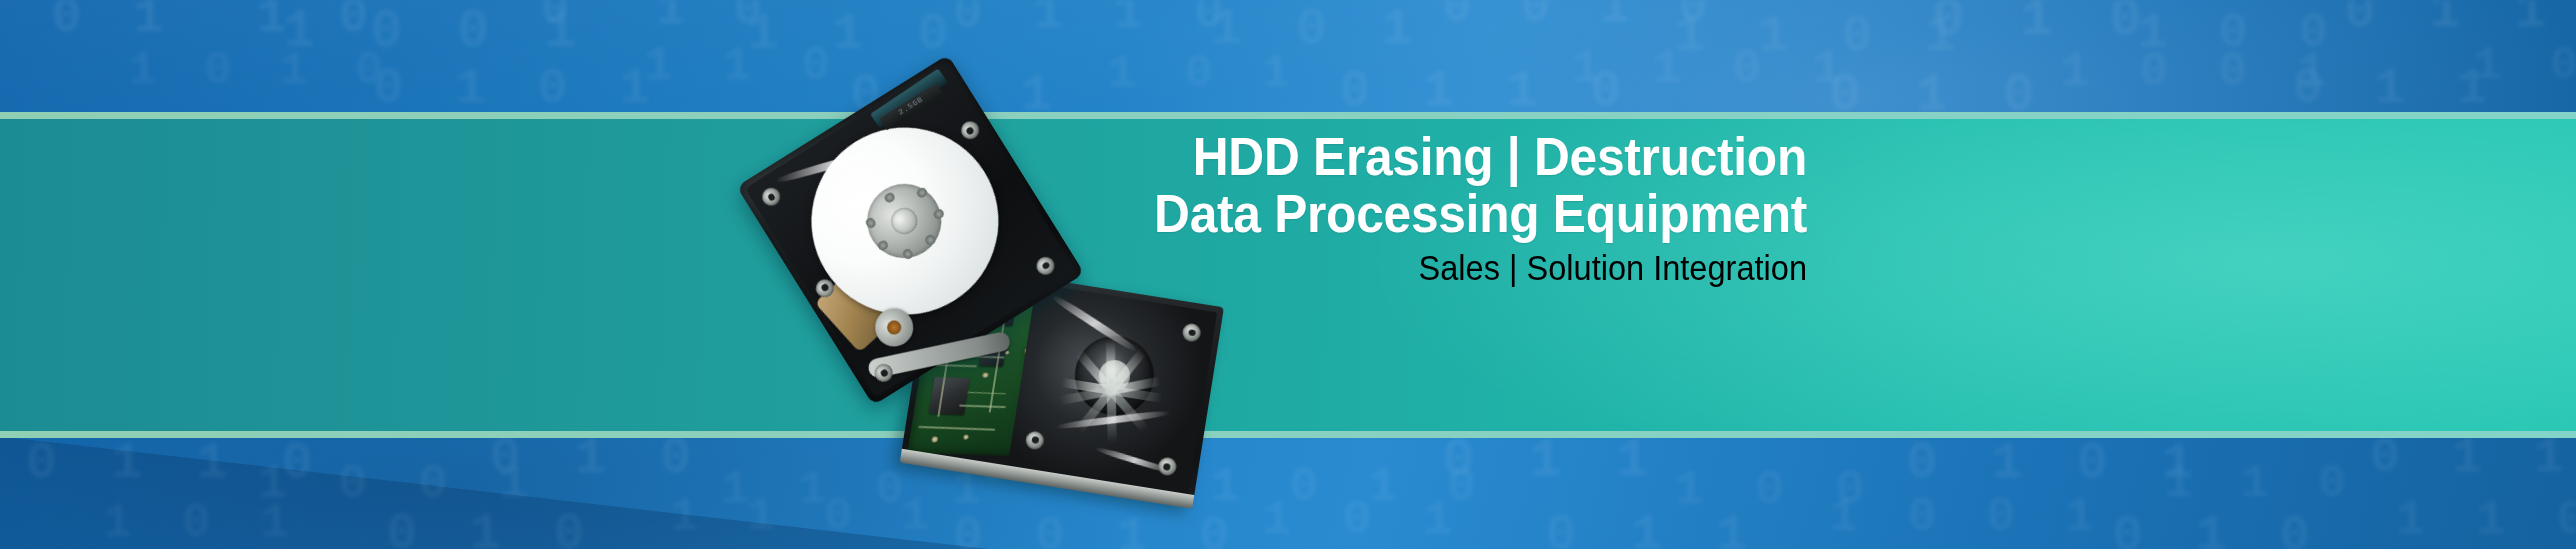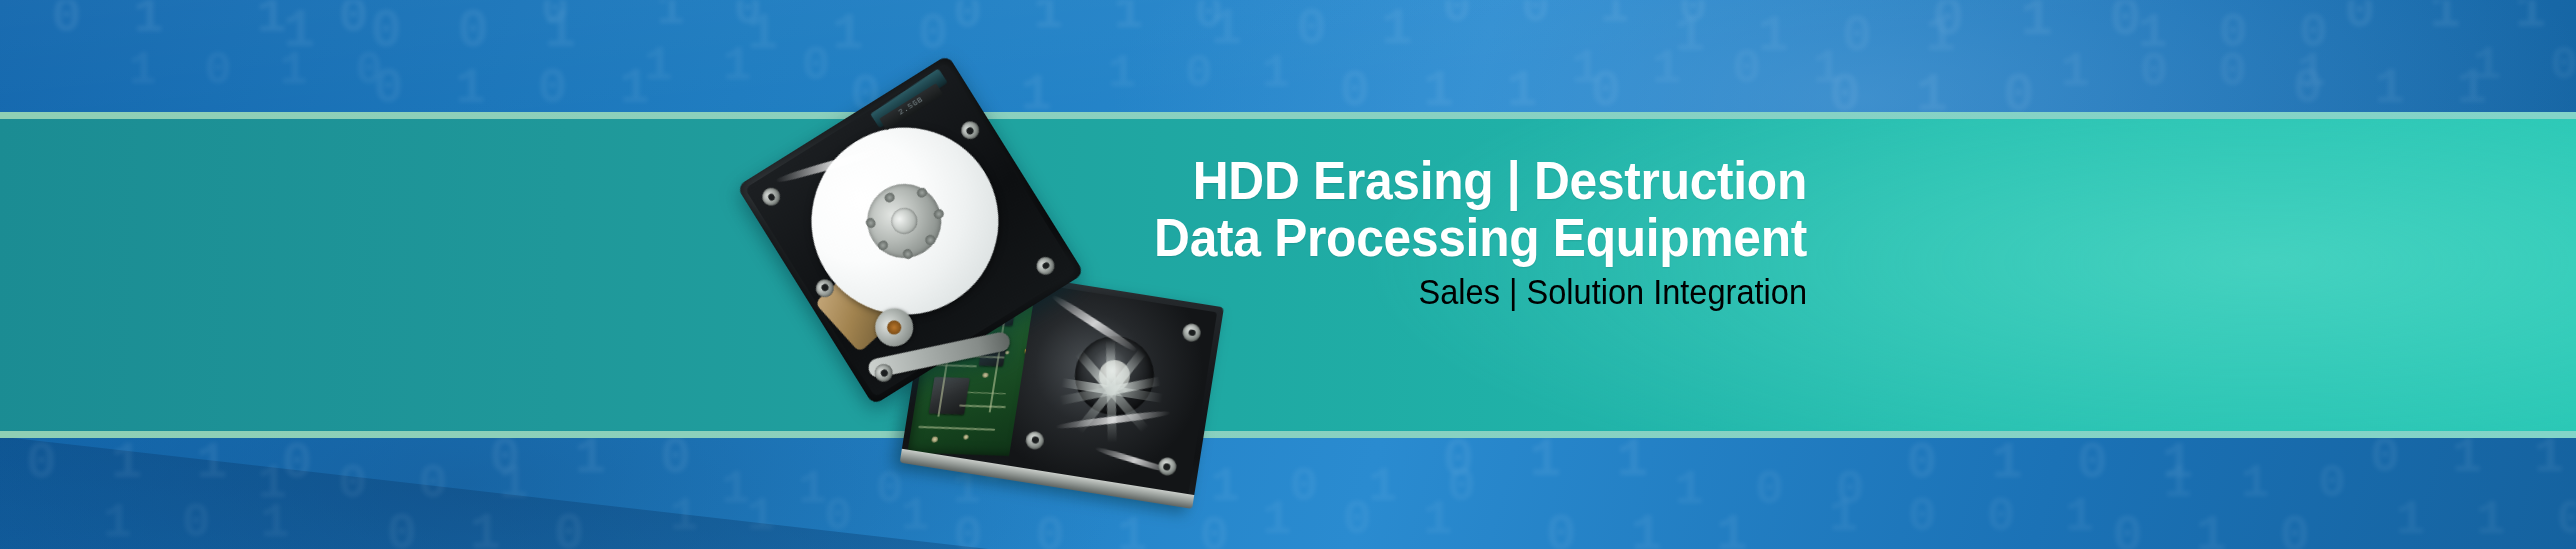--- a/index.html
+++ b/index.html
@@ -79,21 +79,20 @@
   .band-rule.bottom{bottom:0;}
 
   
   .copy{
     position:absolute;
     right:769px;
     top:129px;
     width:738px;
     text-align:right;
     z-index:8;
-    margin-top:24px;
   }
   .headline{
     color:#ffffff;
     font-size:54px;
     font-weight:700;
     line-height:1.02;
     letter-spacing:-0.3px;
     margin:0;
     white-space:nowrap;
     transform:scaleX(.92);

